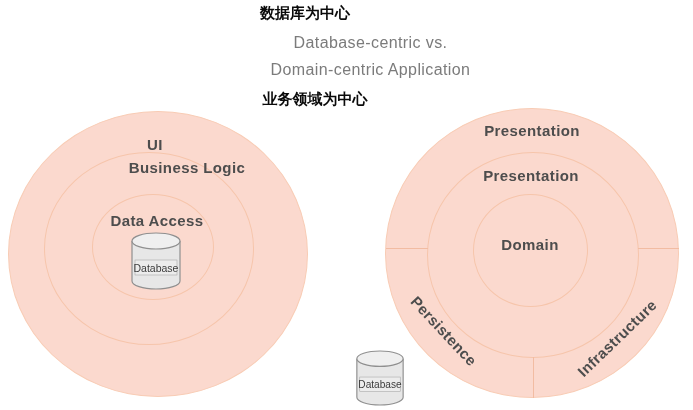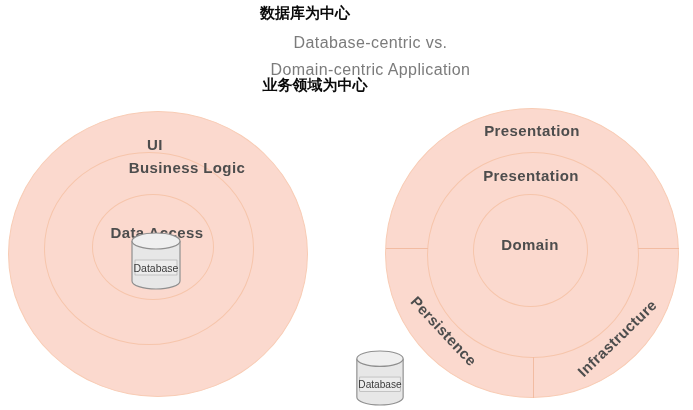--- a/index.html
+++ b/index.html
@@ -33,29 +33,29 @@
 </head>
 <body>
 
 <div class="stage">
 
   <div class="caption" style="left:305px; top:13px;">数据库为中心</div>
   <div class="title">
     <div>Database-centric vs.</div>
     <div>Domain-centric Application</div>
   </div>
-  <div class="caption" style="left:315px; top:85px;">业务领域为中心</div>
+  <div class="caption" style="left:315px; top:99px;">业务领域为中心</div>
 
   <div class="circle fill" style="left:8px; top:111px; width:300px; height:286px;"></div>
   <div class="circle ring" style="left:44px; top:152px; width:210px; height:193px;"></div>
   <div class="circle ring" style="left:92px; top:194px; width:122px; height:106px;"></div>
 
   <div class="ring-label" style="left:155px; top:128px;margin-top:16px;">UI</div>
   <div class="ring-label" style="left:157px; top:167px;margin-left:30px;">Business Logic</div>
-  <div class="ring-label" style="left:157px; top:220px;margin-top:12px;">Data Access</div>
+  <div class="ring-label" style="left:157px; top:220px;">Data Access</div>
 
   <svg class="cyl" style="left:128px; top:230px;" width="56" height="62" viewBox="0 0 56 62">
     <path d="M4 11 L4 51 A24 8 0 0 0 52 51 L52 11" fill="#e7e7e7" stroke="#8f8f8f" stroke-width="1.2"></path>
     <ellipse cx="28" cy="11" rx="24" ry="8" fill="#efefef" stroke="#8f8f8f" stroke-width="1.2"></ellipse>
     <rect x="7" y="30" width="42" height="15" fill="#ececec" stroke="#a8a8a8" stroke-width="0.6"></rect>
     <text x="28" y="41.5" text-anchor="middle" font-size="10.5" fill="#3c3c3c">Database</text>
   </svg>
 
   <div class="circle fill" style="left:385px; top:108px; width:294px; height:290px;"></div>
   <div class="circle ring" style="left:427px; top:152px; width:212px; height:206px;"></div>

